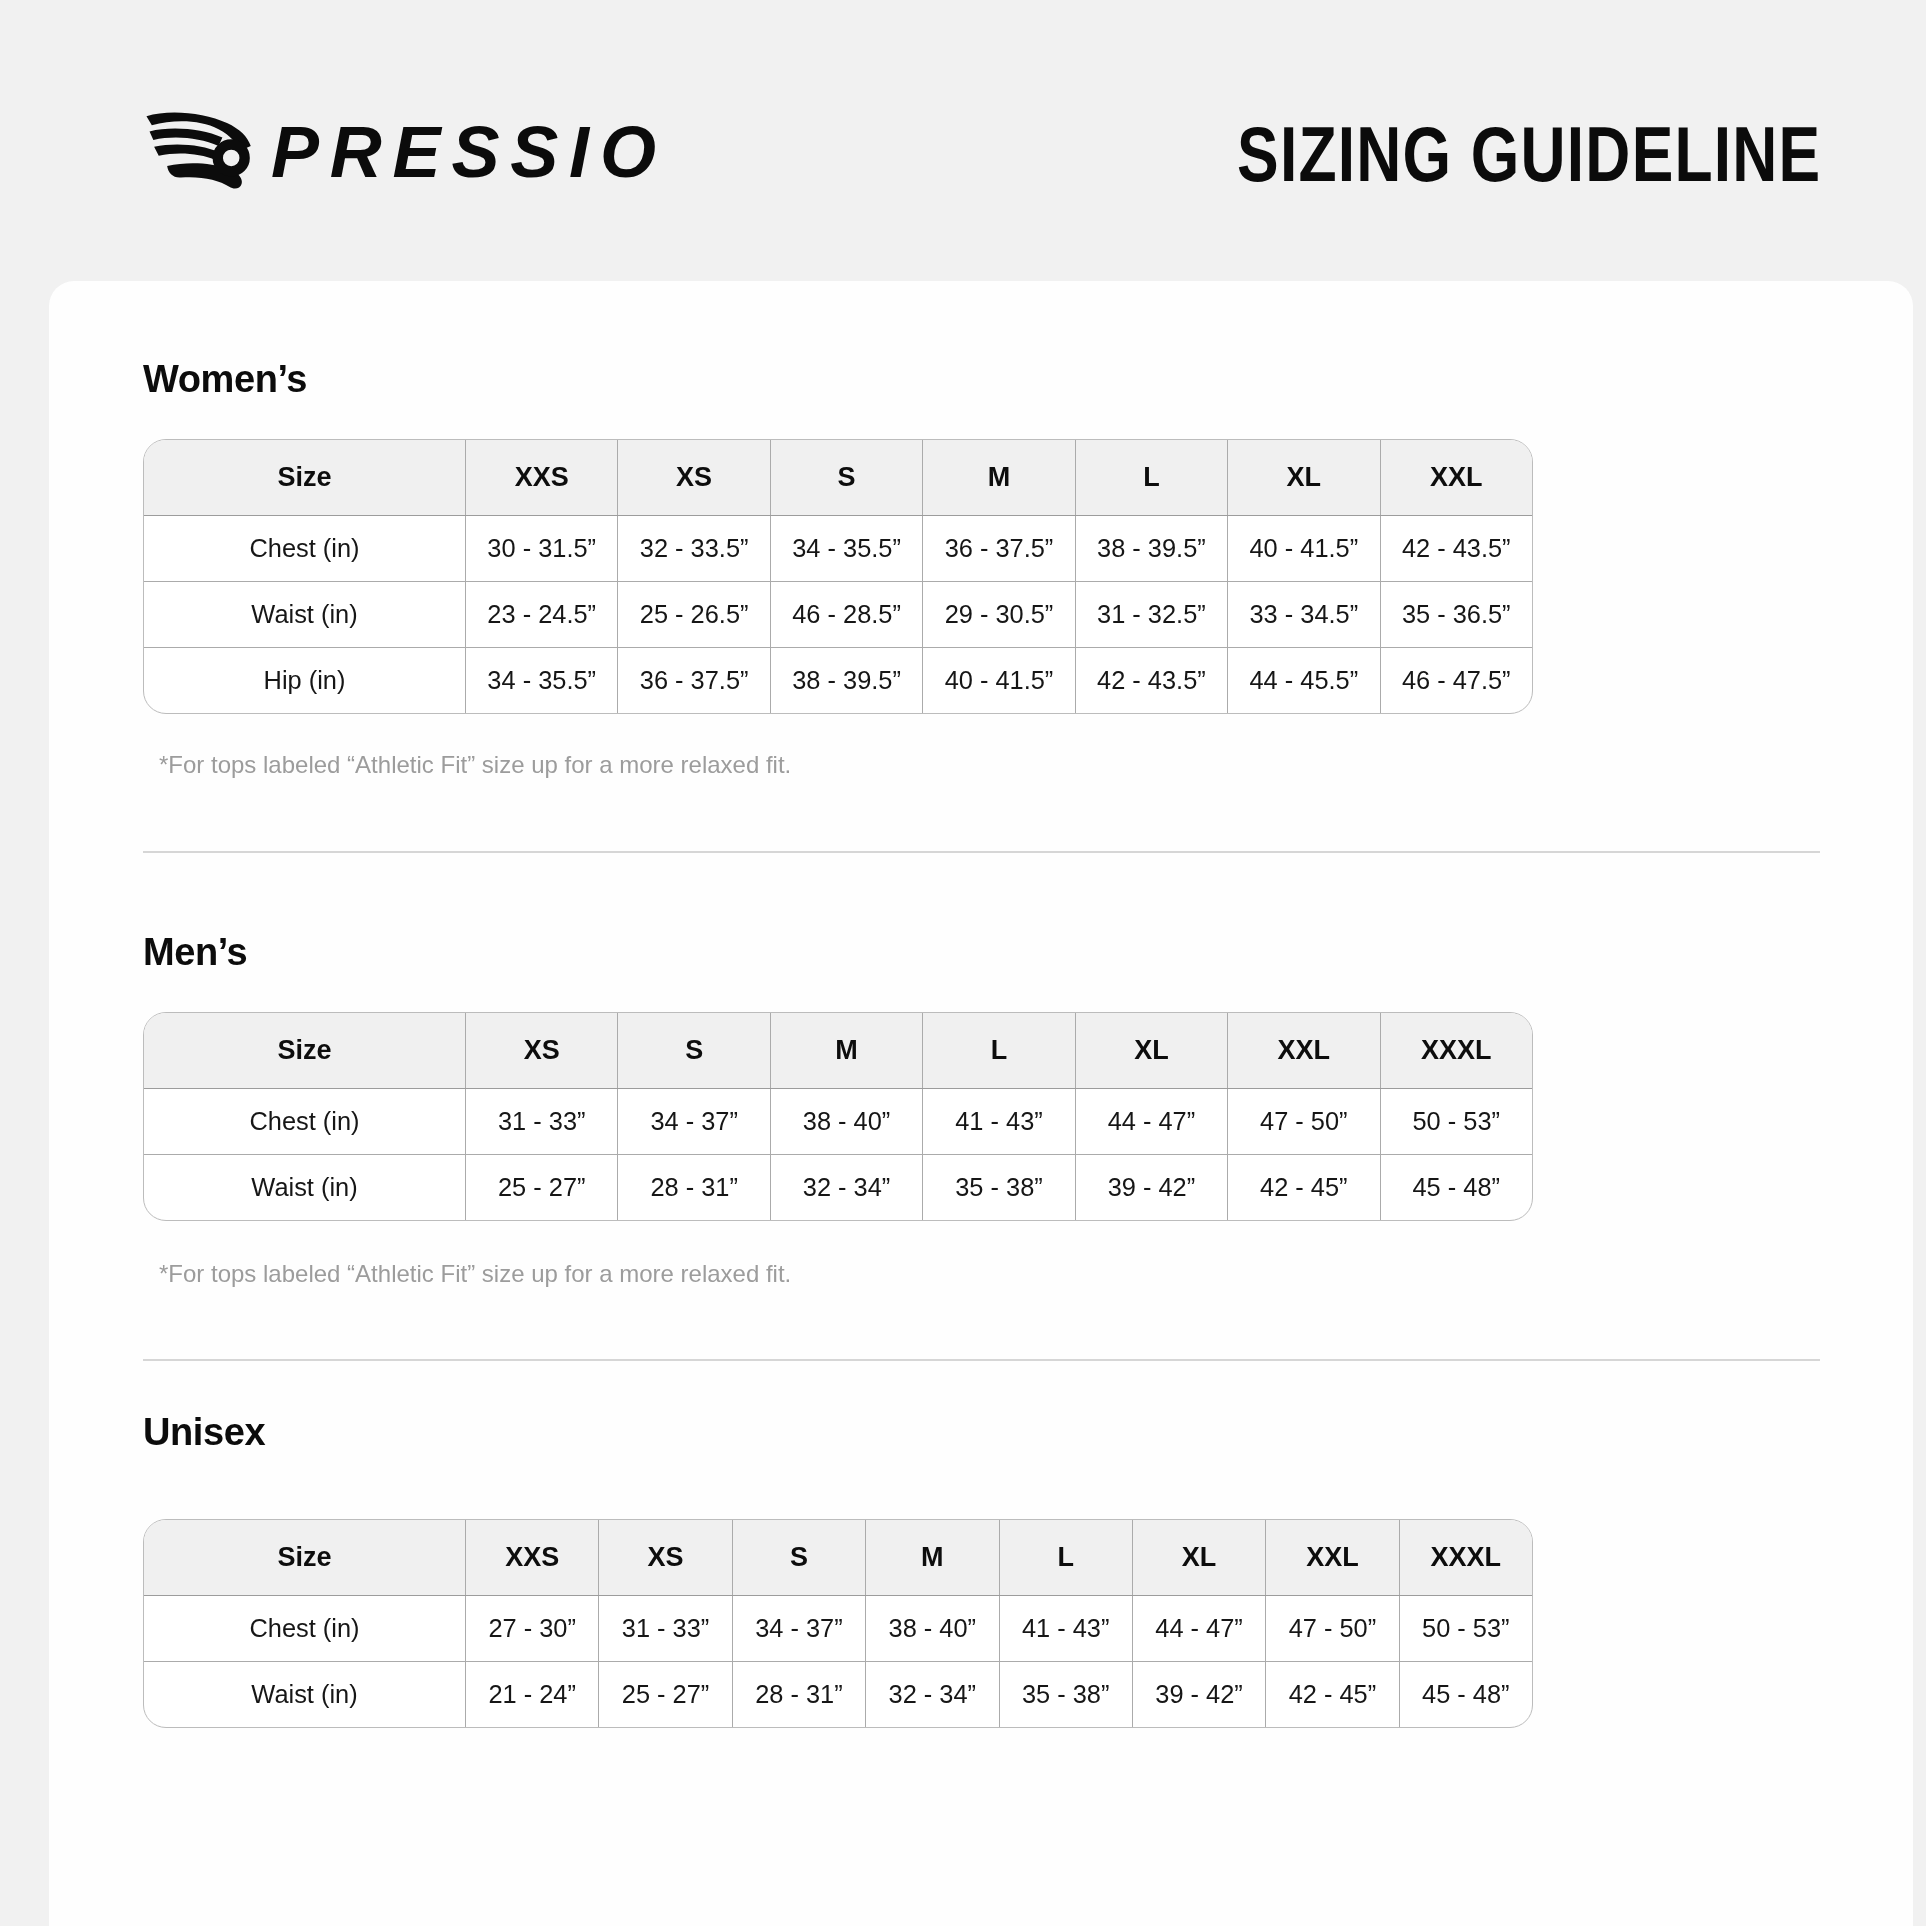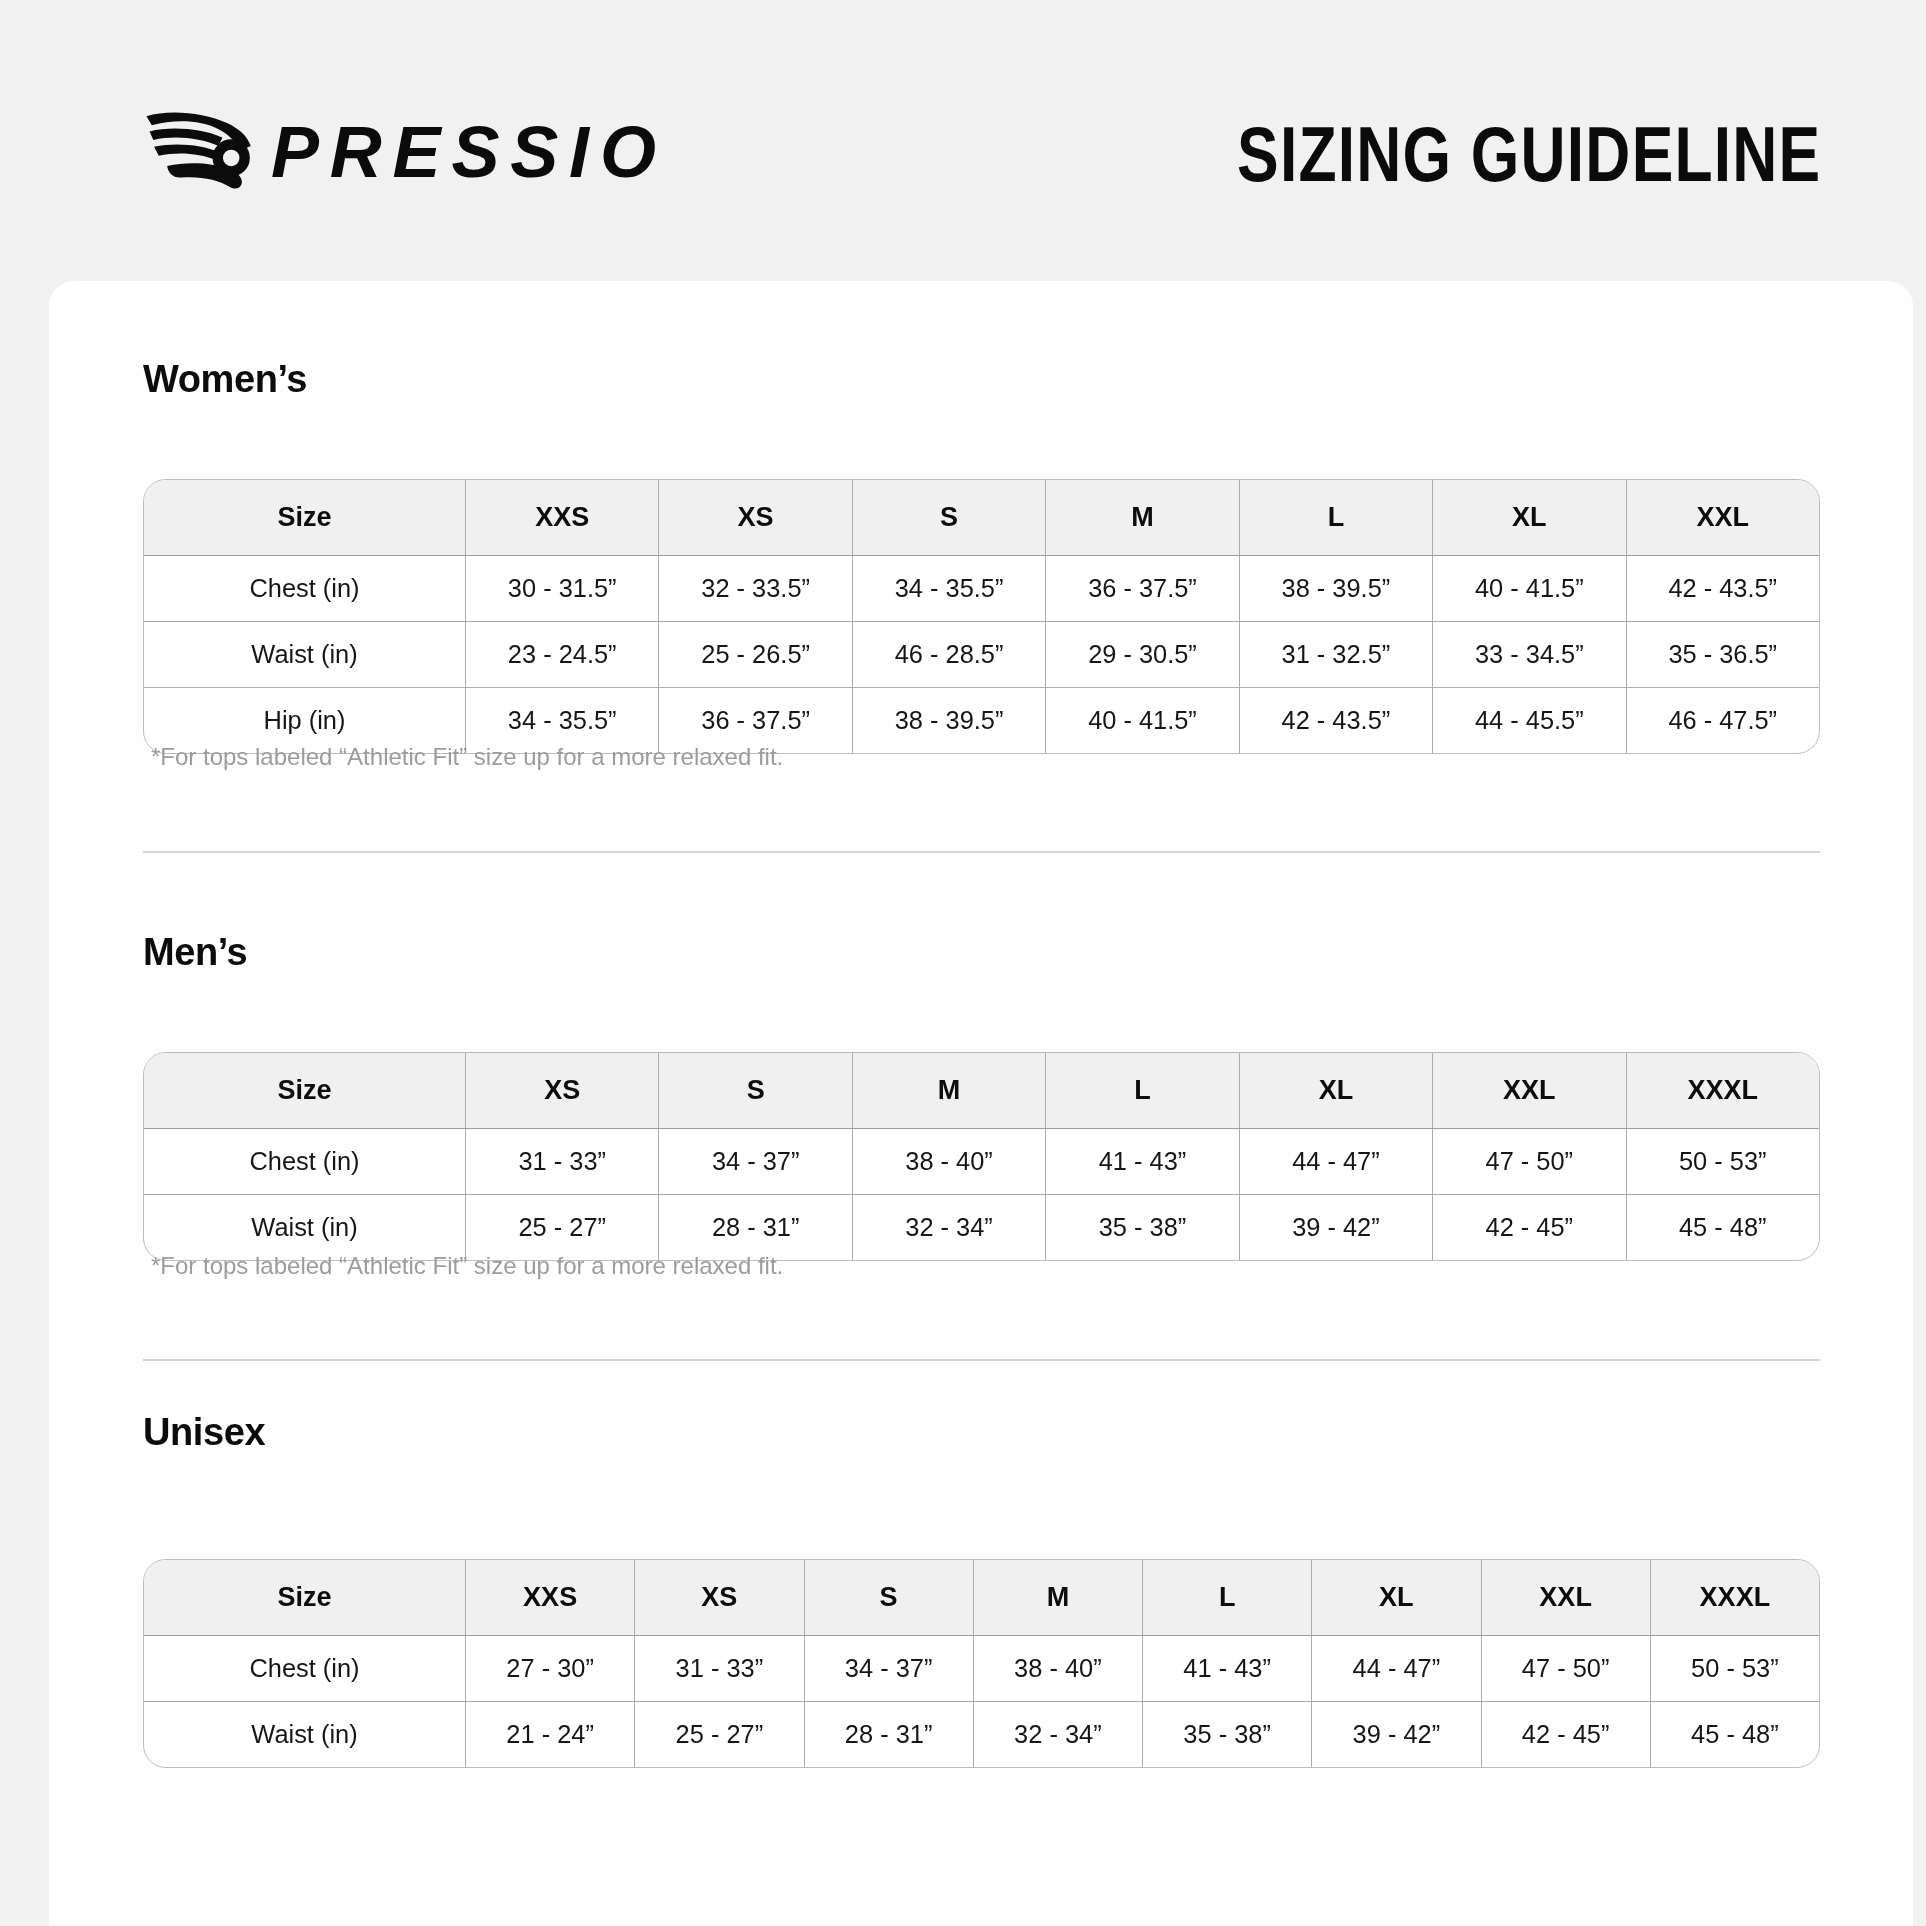--- a/index.html
+++ b/index.html
@@ -23,34 +23,34 @@
   .card{
     position:absolute;left:49px;top:281px;width:1864px;height:2195px;
     background:#fefefe;border-radius:25px;
   }
   
   .section-heading{
     position:absolute;left:143px;margin:0;line-height:1;white-space:nowrap;
     font-size:38px;font-weight:bold;letter-spacing:-0.4px;color:#0c0c0c;
   }
   .tbl{
-    position:absolute;left:143px;width:1677px;box-sizing:border-box;
-    background:#fff;border:1.5px solid #bcbcbc;border-radius:23px;overflow:hidden;margin-top:40px;
+    position:absolute;left:143px;width:1390px;box-sizing:border-box;
+    background:#fff;border:1.5px solid #bcbcbc;border-radius:23px;overflow:hidden;
   }
   .row{display:flex;height:65px;}
   .row.head{height:75px;background:#f0f0f0;border-bottom:1.9px solid #9c9c9c;}
   .row.data + .row.data{border-top:1.5px solid #ababab;}
   .cell{
     flex:1 1 0;display:flex;align-items:center;justify-content:center;
     font-size:25.4px;color:#161616;border-left:1.5px solid #ababab;white-space:nowrap;
   }
   .cell:first-child{border-left:none;flex:0 0 321px;}
   .row.head .cell{font-weight:bold;font-size:27px;color:#0d0d0d;}
   .footnote{
-    position:absolute;left:143px;margin:8px;line-height:1.2;white-space:nowrap;
+    position:absolute;left:143px;margin:16px;line-height:1.2;white-space:nowrap;
     font-size:24px;color:#9c9c9c;
   }
   .divider{position:absolute;left:143px;width:1677px;height:1.5px;background:#d6d6d6;}
 </style>
 </head>
 <body>
 
 <div>
   <svg class="wing-icon" viewBox="0 0 290 206" xmlns="http://www.w3.org/2000/svg" aria-hidden="true">
     <g fill="#0c0c0c">

